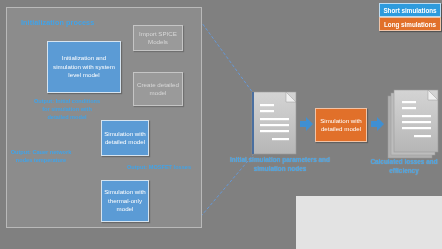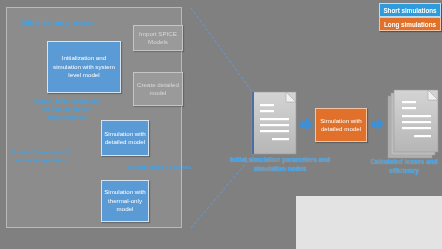--- a/index.html
+++ b/index.html
@@ -25,21 +25,21 @@
   
   #bottom-panel {
     left: 296px; top: 196px;
     width: 146px; height: 53px;
     background: #e3e3e3;
   }
 
   
   #init-panel {
     left: 6px; top: 7px;
-    width: 176px; height: 221px;
+    width: 196px; height: 221px;
     background: #8c8c8c;
     border: 1px solid #b9b9b9;
   }
   #init-title {
     position: absolute;
     left: 14px; top: 10px;
     font-size: 7.2px;
     font-weight: bold;
     color: #41a3e8;
     letter-spacing: .1px;

